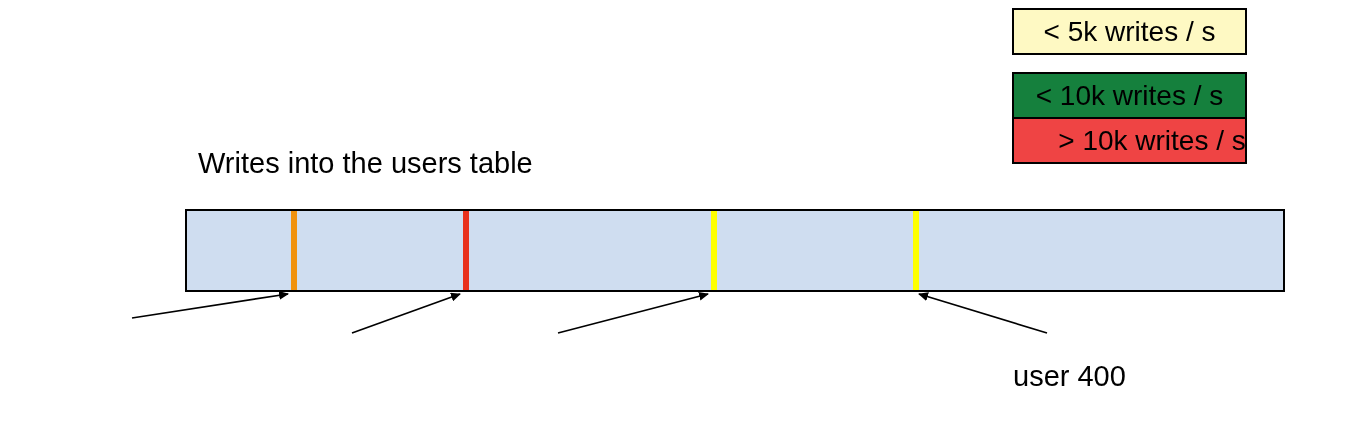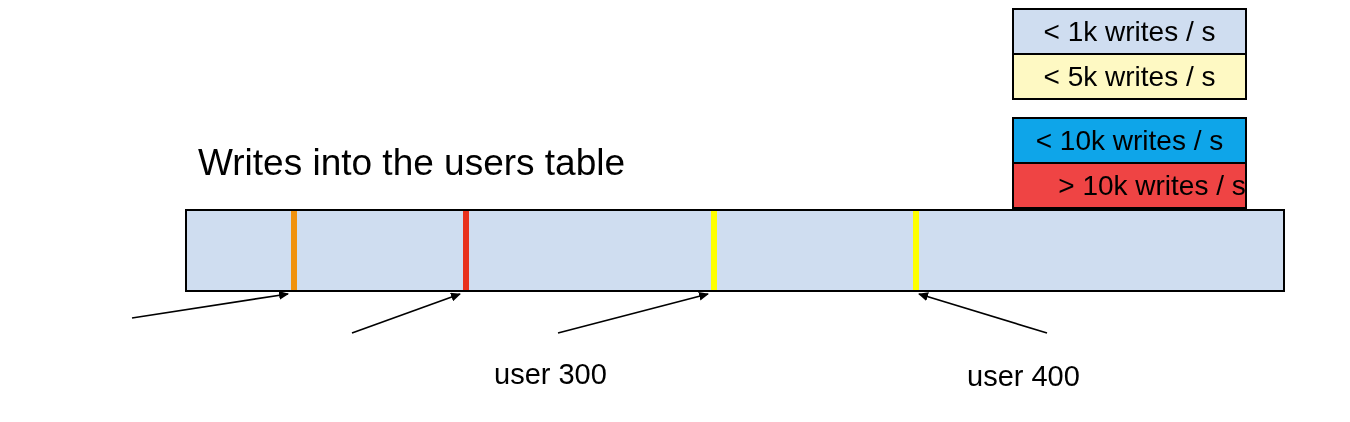--- a/index.html
+++ b/index.html
@@ -9,21 +9,21 @@
     height: 422px;
     background: #ffffff;
     overflow: hidden;
     font-family: "Liberation Sans", sans-serif;
     color: #000000;
   }
   .title {
     position: absolute;
     left: 198px;
     top: 146px;
-    font-size: 37px;
+    font-size: 29px;
     line-height: 34px;
     white-space: nowrap;
   }
   .legend {
     position: absolute;
     left: 1012px;
     top: 8px;
     width: 235px;
   }
   .legend-item {
@@ -68,23 +68,22 @@
   }
 </style>
 </head>
 <body>
 
 <div class="canvas">
 
   <div class="title">Writes into the users table</div>
 
   <div class="legend">
-    <div class="legend-item" style="background-color: rgb(207, 221, 240);">&lt; 1k writes / s</div>
     <div class="legend-item" style="background-color: #fef9c3;">&lt; 5k writes / s</div>
-    <div class="legend-item" style="background-color: #0ea5e9; margin-top: 17px;">&lt; 10k writes / s</div>
+    <div class="legend-item" style="background-color: #15803d; margin-top: 17px;">&lt; 10k writes / s</div>
     <div class="legend-item" style="background-color: #ef4444; padding-left: 45px;">&gt; 10k writes / s</div>
   </div>
 
   <div class="bar" style="background-color: rgb(207, 221, 240);">
     <div class="stripe" style="left: 104px; background-color: rgb(240, 146, 14);"></div>
     <div class="stripe" style="left: 276px; background-color: rgb(232, 49, 28);"></div>
     <div class="stripe" style="left: 524px; background-color: rgb(254, 255, 0);"></div>
     <div class="stripe" style="left: 726px; background-color: rgb(254, 255, 0);"></div>
   </div>
 
@@ -93,16 +92,15 @@
       <marker id="ah" markerWidth="11" markerHeight="9" refX="9" refY="4.5" orient="auto" markerUnits="userSpaceOnUse">
         <path d="M0,0 L10,4.5 L0,9 z" fill="#000000"></path>
       </marker>
     </defs>
     <line x1="132" y1="318" x2="288" y2="294" stroke="#000000" stroke-width="1.7" marker-end="url(#ah)"></line>
     <line x1="352" y1="333" x2="460" y2="294" stroke="#000000" stroke-width="1.7" marker-end="url(#ah)"></line>
     <line x1="558" y1="333" x2="708" y2="294" stroke="#000000" stroke-width="1.7" marker-end="url(#ah)"></line>
     <line x1="1047" y1="333" x2="919" y2="294" stroke="#000000" stroke-width="1.7" marker-end="url(#ah)"></line>
   </svg>
 
-  <div class="user-label" style="left:494px; top:357px">user 300</div>
-  <div class="user-label" style="left:967px; top:359px">user 400</div>
+  <div class="user-label" style="left:1013px; top:359px">user 400</div>
 
 </div>
 
 </body></html>

